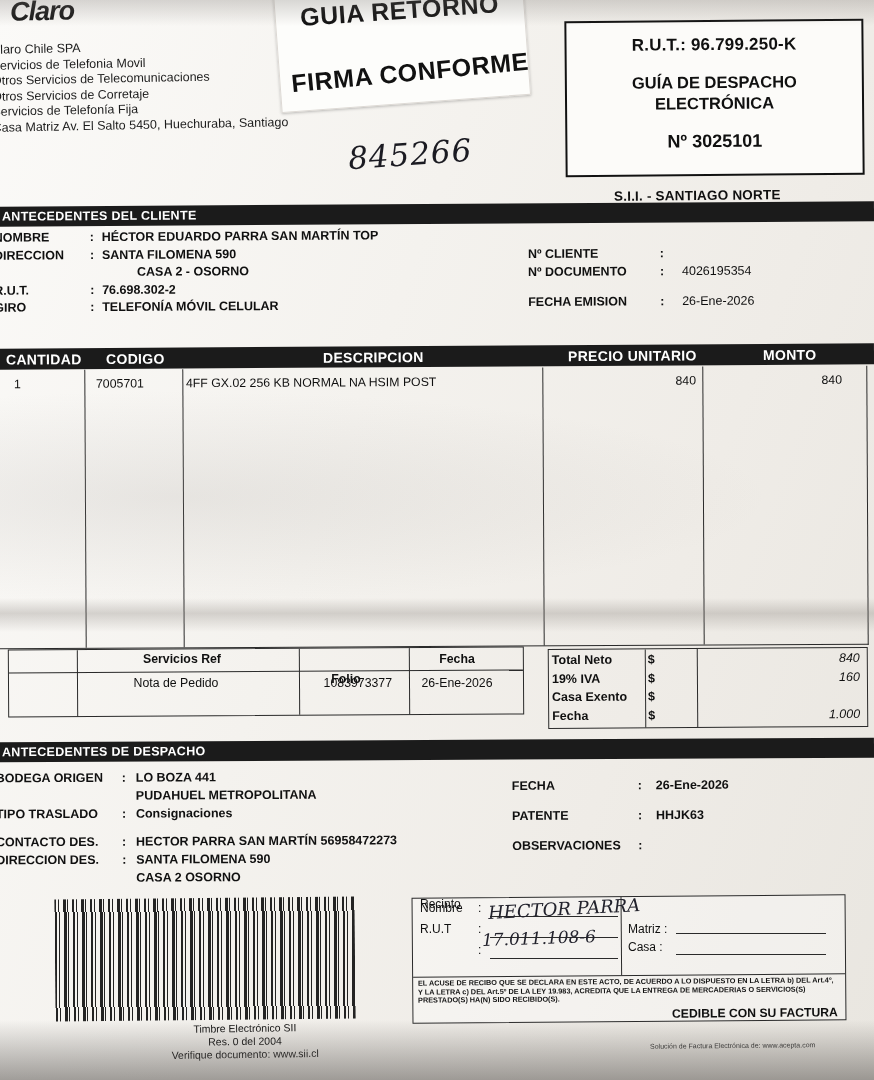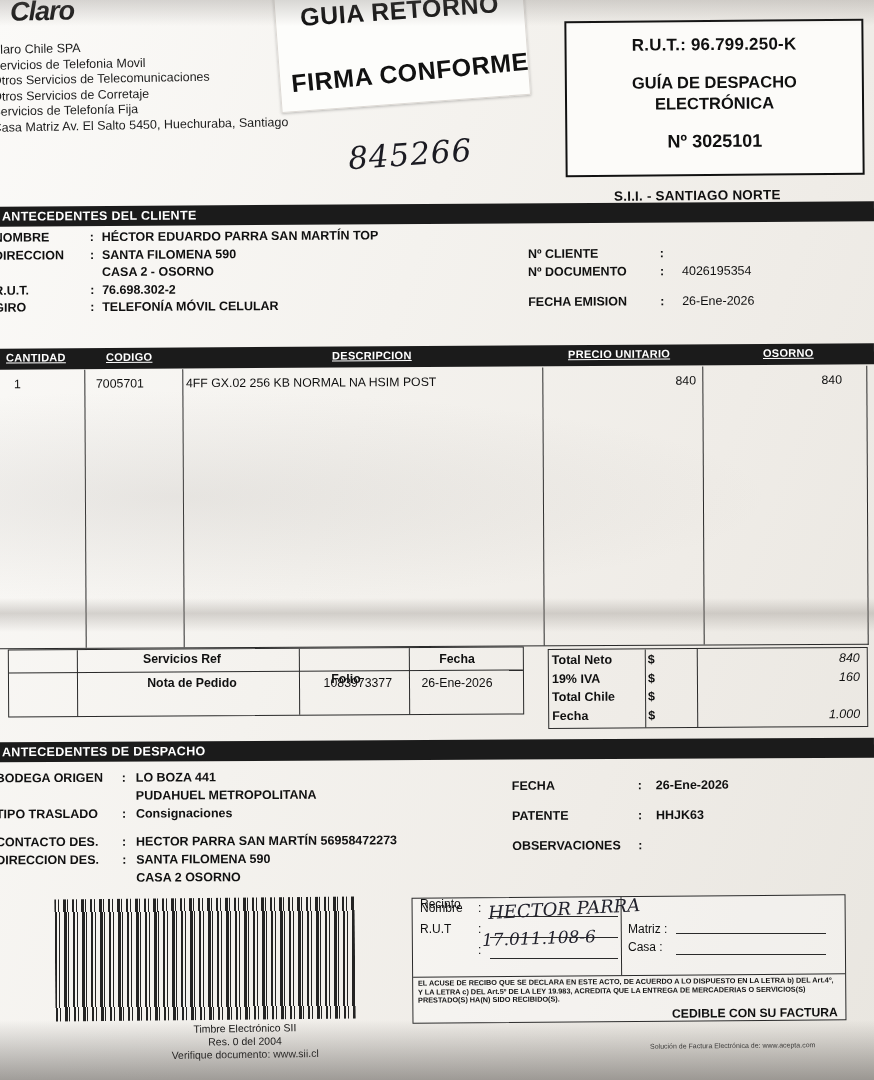--- a/index.html
+++ b/index.html
@@ -119,43 +119,43 @@
 
   
   .client {
     position:absolute; left:-6px; top:228px; width:560px;
     font-size:12.5px; transform: rotate(-0.35deg);
   }
   .client .row { display:flex; line-height:17.5px; }
   .client .lbl { width:96px; font-weight:bold; }
   .client .colon { width:12px; font-weight:bold; }
   .client .val { font-weight:bold; }
-  .client .val.sub { padding-left:0; }
+  .client .val.sub { padding-left:0;margin-left:35px; }
 
   .client-right {
     position:absolute; left:528px; top:245px; width:330px;
     font-size:12.5px; transform: rotate(-0.35deg);
   }
   .client-right .row { display:flex; line-height:17.5px; }
   .client-right .lbl { width:132px; font-weight:bold; }
   .client-right .colon { width:22px; font-weight:bold; }
   .client-right .val { font-weight:normal; }
   .client-right .gap { height:13px; }
 
   
   .items-head {
     position:absolute; left:-12px; top:346px; width:886px; height:21px;
     background:#1b1b1b; color:#fff; transform: rotate(-0.35deg);
   }
   .items-head span {
-    position:absolute; top:3px; font-size:11px; font-weight:bold; letter-spacing:.3px;text-decoration:underline;
+    position:absolute; top:3px; font-size:14px; font-weight:bold; letter-spacing:.3px;
   }
   .ih-cant { left:18px; }
   .ih-cod { left:118px; }
-  .ih-desc { left:344px; }
+  .ih-desc { left:335px; }
   .ih-pu { left:580px; }
   .ih-monto { left:775px; }
 
   .items-frame {
     position:absolute; left:-14px; top:368px; width:880px; height:278px;
     border:1.6px solid #2a2a2a; border-top:none;
     transform: rotate(-0.3deg);
   }
   .vline {
     position:absolute; top:0; width:1.4px; height:278px; background:#2a2a2a;
@@ -184,21 +184,21 @@
   .ref-frame .hsep { position:absolute; left:0; top:22px; width:514px; height:1.4px; background:#2a2a2a; }
   .ref-frame .vsepA { position:absolute; left:290px; top:0; width:1.4px; height:66px; background:#2a2a2a; }
   .ref-frame .vsepB { position:absolute; left:400px; top:0; width:1.4px; height:66px; background:#2a2a2a; }
   .ref-frame .vsep0 { position:absolute; left:68px; top:0; width:1.4px; height:66px; background:#2a2a2a; }
   .ref-head, .ref-row { position:absolute; font-size:12.3px; }
   .ref-head { font-weight:bold; top:4px; }
   .ref-row { top:26px; }
   .rh-doc { left:78px; width:208px; text-align:center; }
   .rh-fol { left:292px; width:108px; text-align:center; }
   .rh-fec { left:402px; width:110px; text-align:center; }
-  .rr-doc { left:88px; width:208px; text-align:center;font-weight:bold; }
+  .rr-doc { left:72px; width:208px; text-align:center; }
   .rr-fol { left:284px; width:108px; text-align:right; }
   .rr-fec { left:402px; width:110px; text-align:center; }
 
   
   .tot-frame {
     position:absolute; left:548px; top:648px; width:318px; height:78px;
     border:1.6px solid #2a2a2a; transform: rotate(-0.4deg);
   }
   .tot-frame .tv1 { position:absolute; left:96px; top:0; width:1.4px; height:78px; background:#2a2a2a; }
   .tot-frame .tv2 { position:absolute; left:148px; top:0; width:1.4px; height:78px; background:#2a2a2a; }
@@ -358,21 +358,21 @@
       <span class="colon">:</span>
       <span class="val">26-Ene-2026</span>
     </div>
   </div>
 
   <div class="items-head">
     <span class="ih-cant">CANTIDAD</span>
     <span class="ih-cod">CODIGO</span>
     <span class="ih-desc">DESCRIPCION</span>
     <span class="ih-pu">PRECIO UNITARIO</span>
-    <span class="ih-monto">OSORNO</span>
+    <span class="ih-monto">MONTO</span>
   </div>
 
   <div class="items-frame">
     <div class="vline v1"></div>
     <div class="vline v2"></div>
     <div class="vline v3"></div>
     <div class="vline v4"></div>
   </div>
 
   <div class="item-row">
@@ -408,21 +408,21 @@
       <span class="tl">Total Neto</span>
       <span class="td">$</span>
       <span class="tn">840</span>
     </div>
     <div class="trow">
       <span class="tl">19% IVA</span>
       <span class="td">$</span>
       <span class="tn">160</span>
     </div>
     <div class="trow">
-      <span class="tl">Total Chile</span>
+      <span class="tl">Casa Exento</span>
       <span class="td">$</span>
       <span class="tn"></span>
     </div>
     <div class="trow">
       <span class="tl">Fecha</span>
       <span class="td">$</span>
       <span class="tn">1.000</span>
     </div>
   </div>
 

